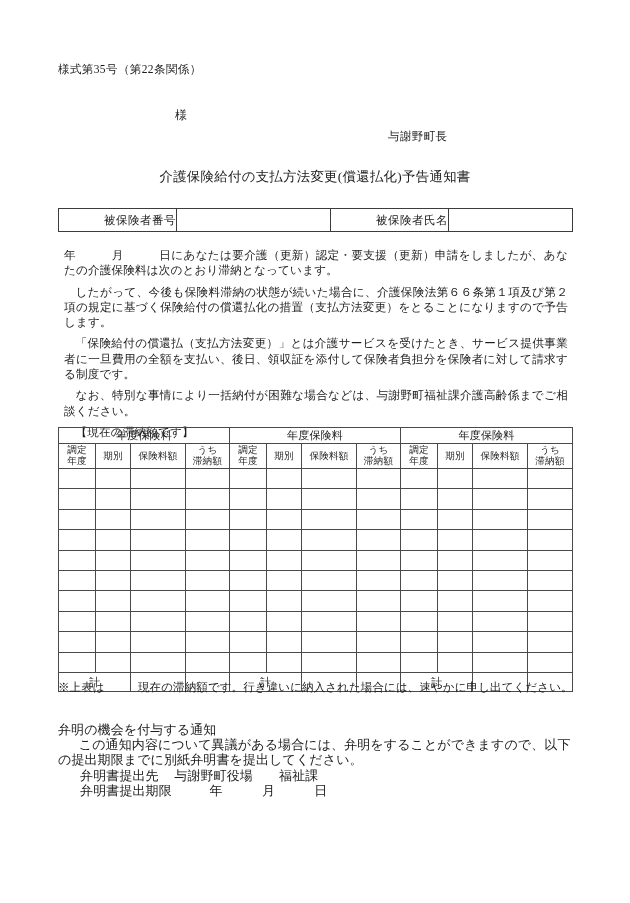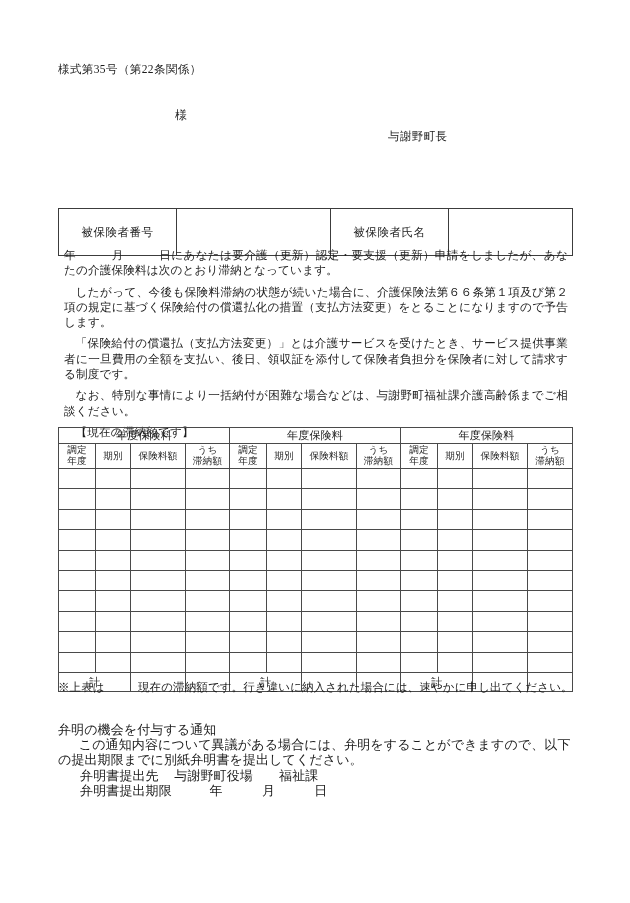--- a/index.html
+++ b/index.html
@@ -62,23 +62,23 @@
     left: 58px;
     top: 208px;
     width: 514px;
     border-collapse: collapse;
     table-layout: fixed;
   }
   .insured-table td {
     border: 1px solid #3c3c3c;
     height: 22px;
     font-size: 11.5px;
-    text-align: center;
+    text-align: right;
     letter-spacing: 0.5px;
-    padding: 12px;
+    padding: 0;
   }
   .insured-table td.value-cell { }
   
   .body-text {
     position: absolute;
     left: 58px;
     top: 242px;
     width: 516px;
     font-size: 11.6px;
     line-height: 15.3px;
@@ -175,20 +175,21 @@
 <body>
 
 <div class="page">
 
   <div class="form-no">様式第35号（第22条関係）</div>
 
   <div class="addressee">様</div>
 
   <div class="issuer">与謝野町長</div>
 
+  <div class="doc-title">介護保険給付の支払方法変更(償還払化)予告通知書</div>
 
   <table class="insured-table">
     <colgroup>
       <col style="width:118px">
         <col style="width:154px">
         <col style="width:118px">
         <col style="width:124px">
     </colgroup>
     <tbody>
       <tr>

